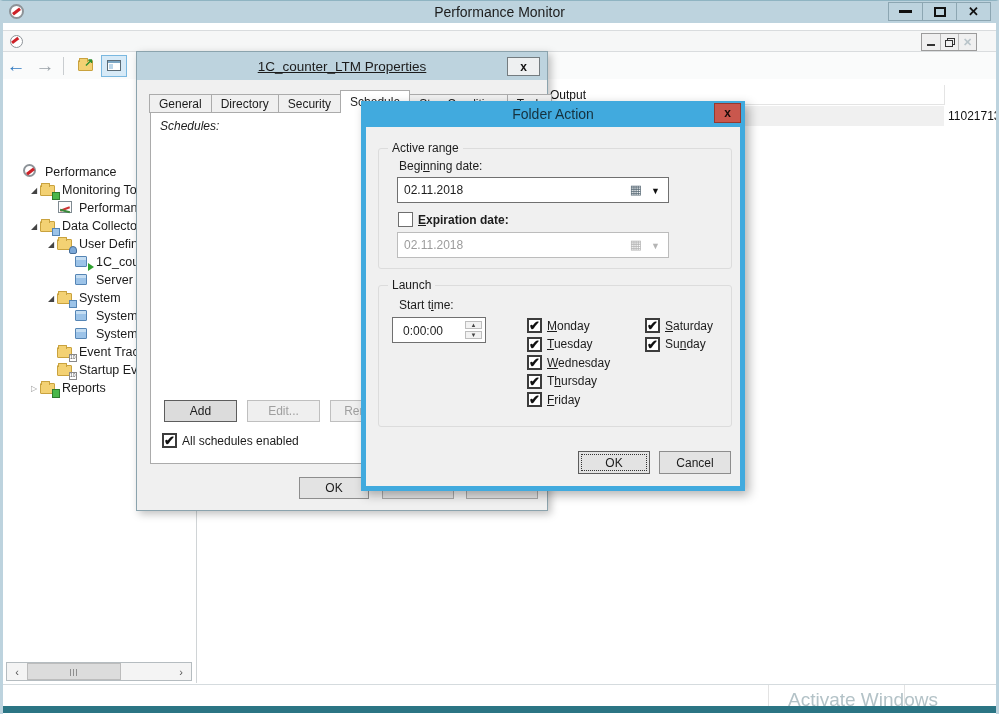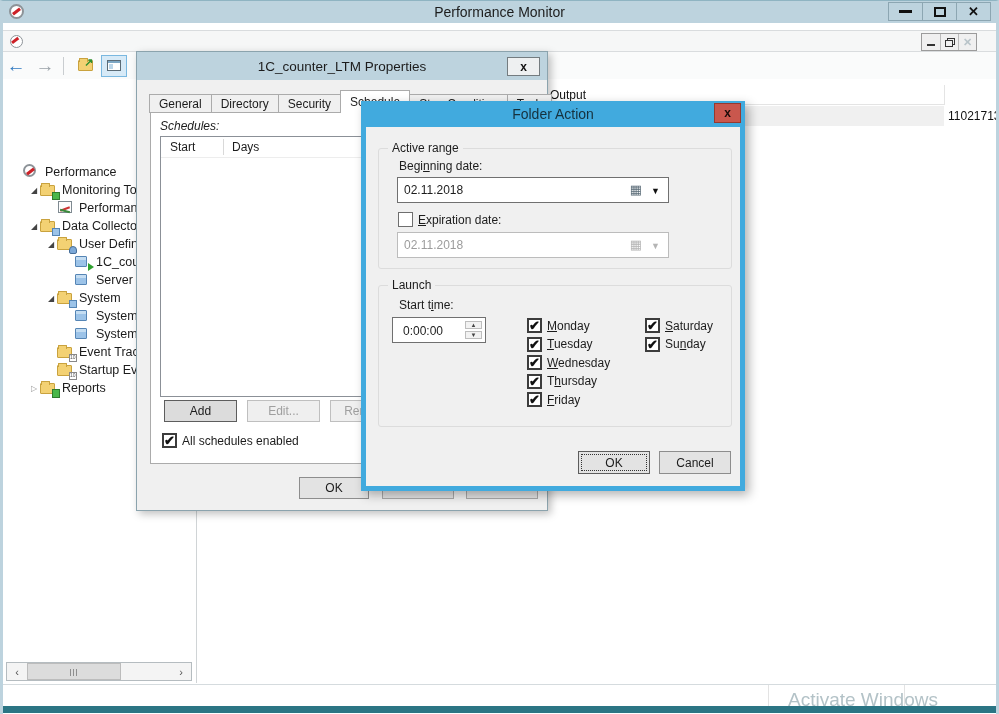--- a/index.html
+++ b/index.html
@@ -114,21 +114,21 @@
   .btn.disabled { color:#9f9f9f; background:#efefef; border-color:#bfbfbf; }
   .cb { width:15px; height:15px; background:#fff; border:2px solid #3c3c3c; display:inline-flex;
         align-items:center; justify-content:center; font-size:13px; font-weight:bold; color:#111; flex:none; }
   .cb.empty { border-width:1px; border-color:#6e6e6e; }
   .cb-label { font-size:12px; color:#1c1c1c; margin-left:5px; white-space:nowrap; }
 
   
   .props { position:absolute; left:133px; top:50px; width:412px; height:460px; background:#f0f0f0;
            border:1px solid #8ba3ad; box-shadow:3px 3px 8px rgba(0,0,0,.25); z-index:10; }
   .props-title { position:absolute; left:0; top:0; width:100%; height:28px; background:#bdd3de;
-                 display:flex; align-items:center; justify-content:center; font-size:13.5px; color:#1c1c1c; }
+                 display:flex; align-items:center; justify-content:center; font-size:13.5px; color:#1c1c1c;text-decoration:underline; }
   .props-x { position:absolute; right:7px; top:5px; width:33px; height:19px; background:#eef0f1;
              border:1px solid #747c80; display:flex; align-items:center; justify-content:center;
              font-size:12px; font-weight:bold; color:#111; }
   .tabstrip { position:absolute; top:39px; left:13px; height:22px; display:flex; align-items:flex-end; }
   .tab { height:19px; padding:2px 9px 0; font-size:12px; color:#1c1c1c; background:#f0f0f0;
          border:1px solid #ababab; margin-left:-1px; white-space:nowrap; }
   .tab.active { height:23px; background:#fff; border-bottom:none; position:relative; z-index:2; padding-top:4px; }
   .tabpage { position:absolute; left:13px; top:60px; width:386px; height:352px; background:#fff;
              border:1px solid #ababab; }
   .sched-label { position:absolute; left:23px; top:67px; font-size:12px; color:#1c1c1c;font-style:italic; }
@@ -366,27 +366,20 @@
     <div class="tabstrip" id="props-tabs">
         <span class="tab">General</span>
         <span class="tab">Directory</span>
         <span class="tab">Security</span>
         <span class="tab active">Schedule</span>
         <span class="tab">Step Condition</span>
         <span class="tab">Task</span>
       </div>
     <div class="tabpage"></div>
     <div class="sched-label">Schedules:</div>
-    <div class="schedlist">
-      <span class="lh" style="left:0">Start</span>
-      <span class="lh-div" style="left:62px"></span>
-      <span class="lh" style="left:62px">Days</span>
-      <span class="lh-div" style="left:236px"></span>
-      <span class="lh-bottom"></span>
-    </div>
     <div class="btn pbtn" style="left:27px; border-color:#5d5d5d; background:#dcdcdc;">Add</div>
     <div class="btn pbtn disabled" style="left:110px">Edit...</div>
     <div class="btn pbtn disabled" style="left:193px">Remove</div>
     <div class="props-cb">
       <span class="cb">✔</span>
       <span class="cb-label">All schedules enabled</span>
     </div>
     <div class="btn props-ok">OK</div>
     <div class="hidden-btn" style="left:245px"></div>
     <div class="hidden-btn" style="left:329px"></div>
@@ -400,21 +393,21 @@
     <div class="folder-body">
 
       <div class="group g-active">
         <span class="group-legend">Active range</span>
         <span class="flabel" style="left:20px; top:10px;">Begi<u>n</u>ning date:</span>
         <div class="combo" style="left:18px; top:28px;">
           <span>02.11.2018</span>
           <span class="cal">▦</span>
           <span class="drop">▼</span>
         </div>
-        <div class="dayrow" style="left:19px; top:63px;">
+        <div class="dayrow" style="left:19px; top:63px;font-weight:bold;">
           <span class="cb empty"></span>
           <span class="cb-label"><u>E</u>xpiration date:</span>
         </div>
         <div class="combo disabled" style="left:18px; top:83px;">
           <span>02.11.2018</span>
           <span class="cal">▦</span>
           <span class="drop">▼</span>
         </div>
       </div>
 

